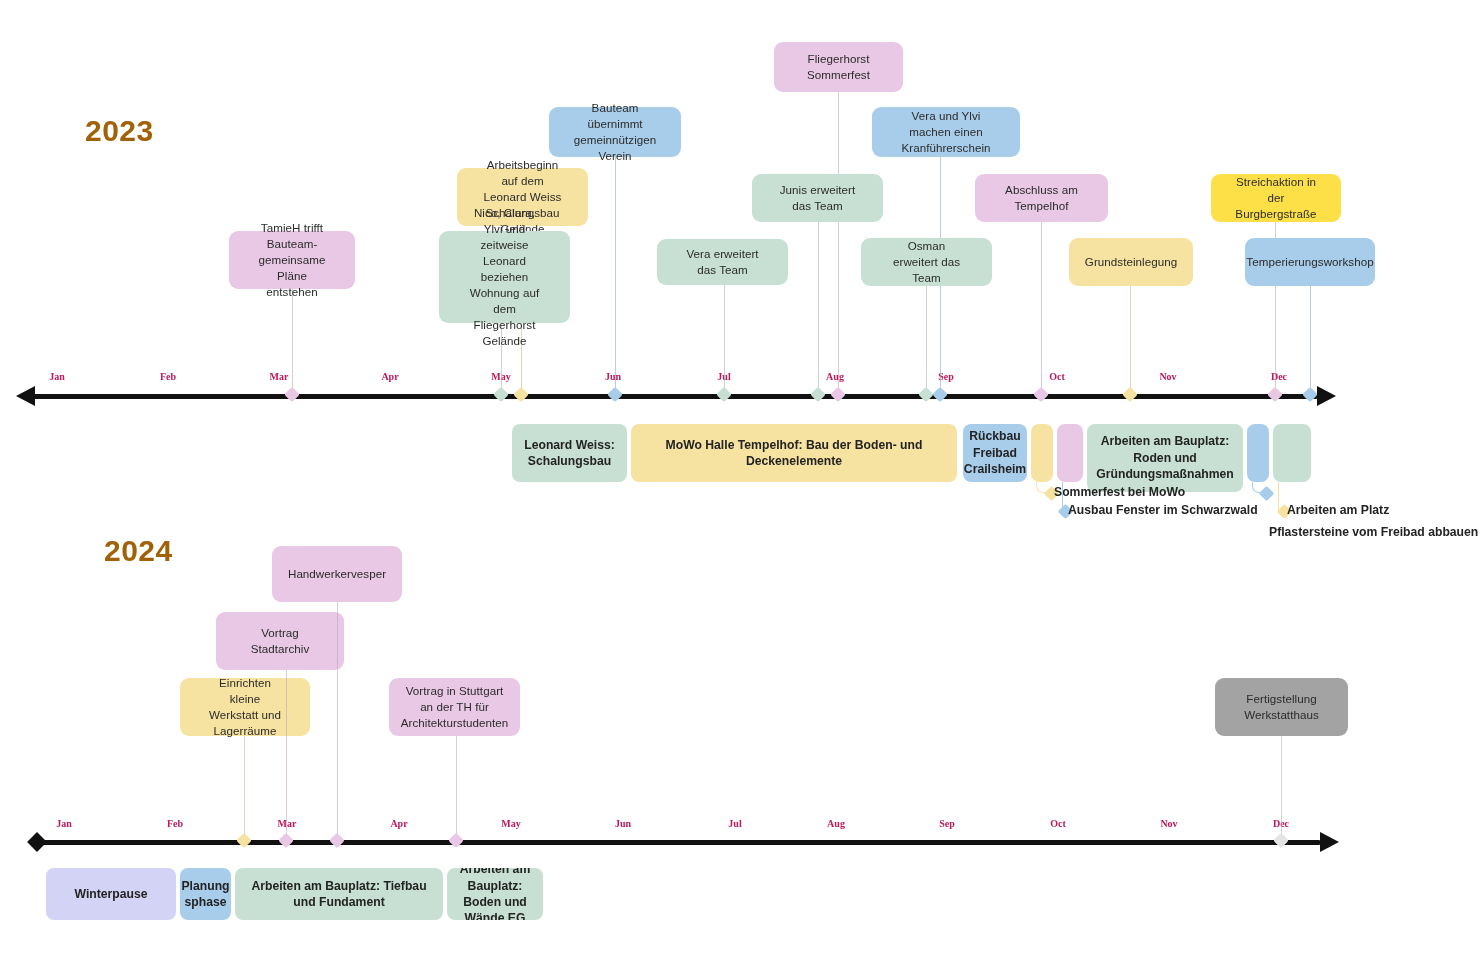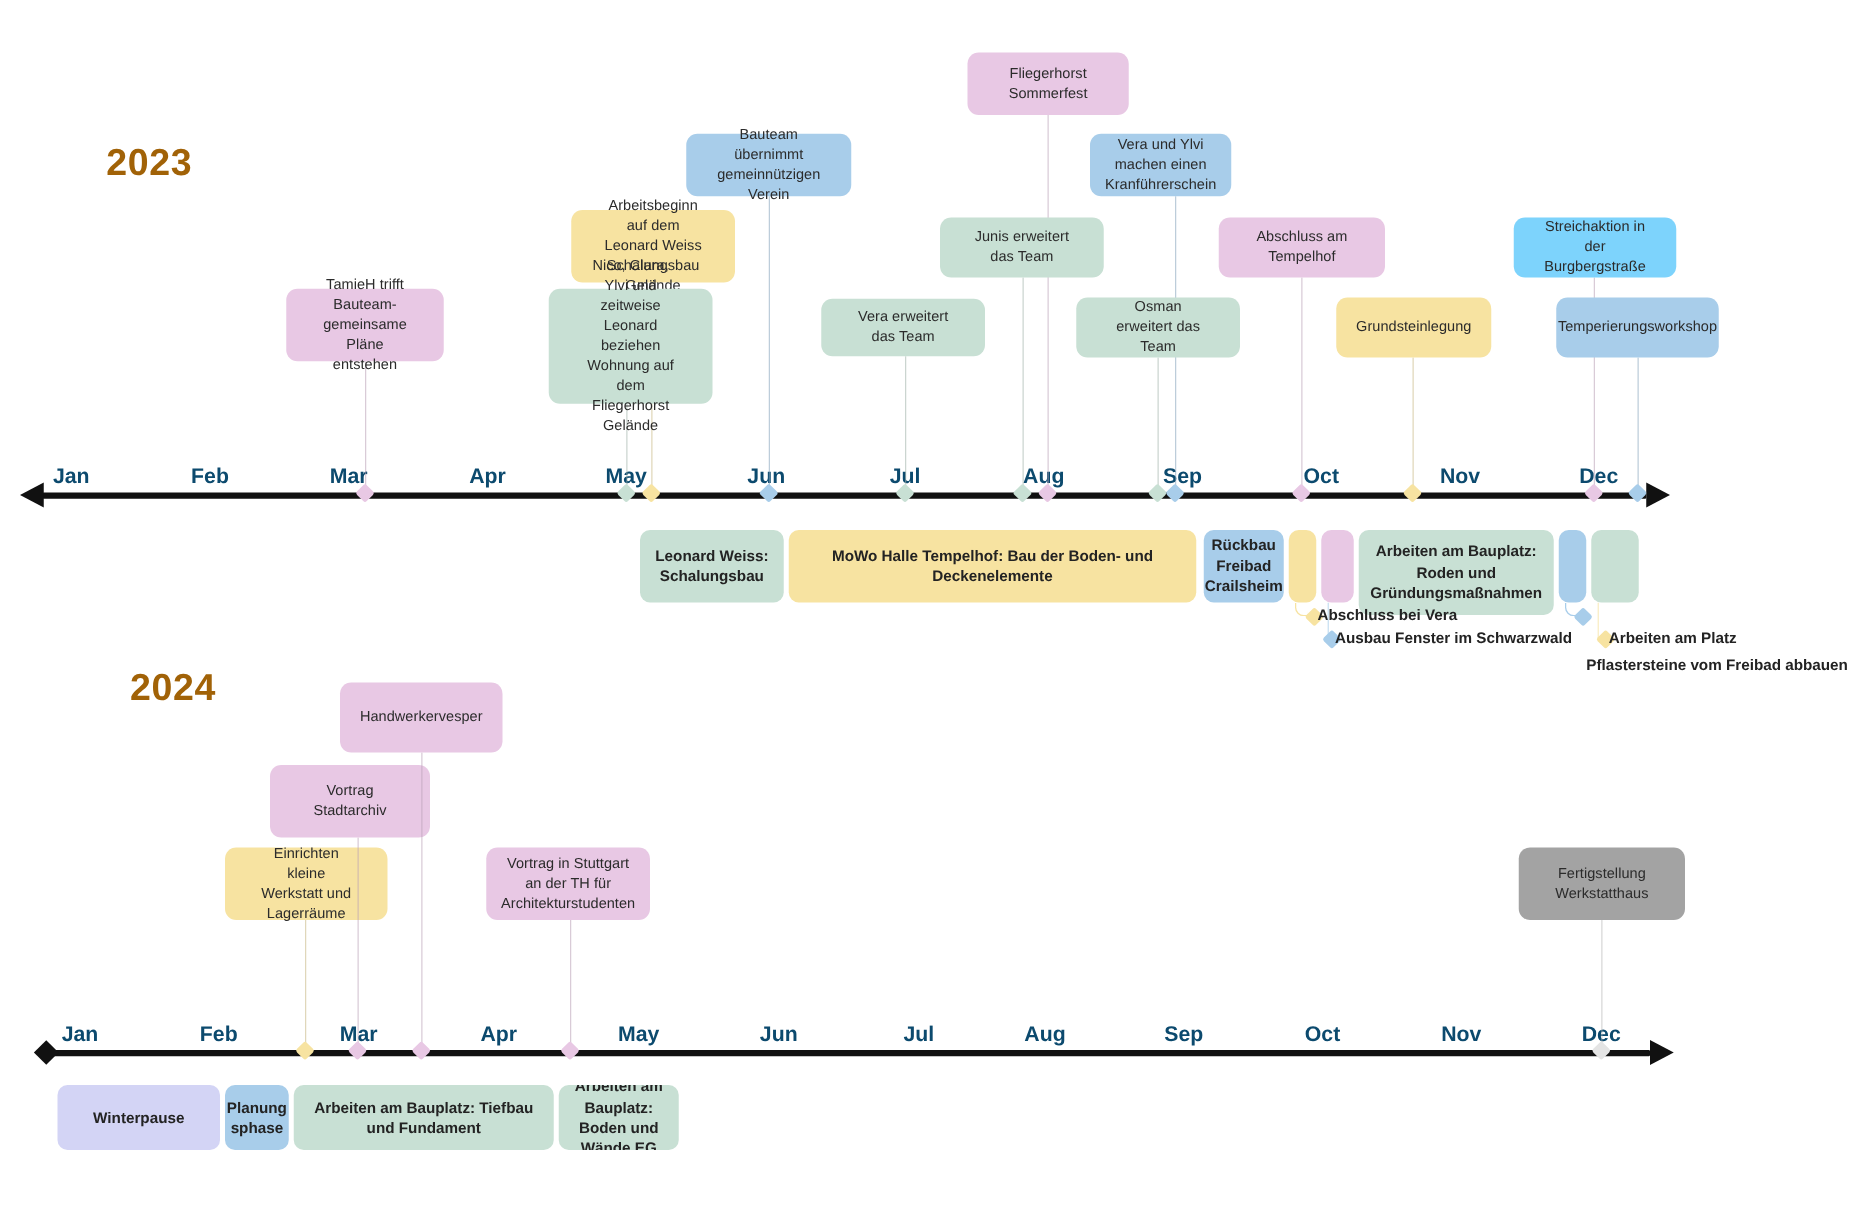--- a/index.html
+++ b/index.html
@@ -49,25 +49,26 @@
     border-right: 19px solid #111111;
   }
   .axis-diamond {
     position: absolute;
     width: 14px; height: 14px;
     background: #111111;
     transform: rotate(45deg);
   }
   .month-label {
     position: absolute;
-    font-size: 17px;
-    font-weight: bold;
-    color: #0c4a6e;
+    font-size: 10px;
+    font-weight: bold;
+    color: #be185d;
     transform: translateX(-50%);
     white-space: nowrap;
+    font-family: Liberation Serif, serif;
   }
 
   
   .connector {
     position: absolute;
     width: 1.4px;
   }
   .marker {
     position: absolute;
     width: 11px; height: 11px;
@@ -166,47 +167,47 @@
     <div class="marker" style="left: 724px; top: 389px; background: rgb(200, 224, 212);"></div>
     <div class="event-card" style="left: 657px; top: 239px; width: 131px; height: 46px; background: rgb(200, 224, 212);">Vera erweitert das Team</div>
     <div class="connector" style="left: 838px; top: 92px; height: 302px; background: rgb(186, 160, 182); opacity: 0.55;"></div>
     <div class="marker" style="left: 838px; top: 389px; background: rgb(232, 200, 228);"></div>
     <div class="event-card" style="left: 774px; top: 42px; width: 129px; height: 50px; background: rgb(232, 200, 228);">Fliegerhorst Sommerfest</div>
     <div class="connector" style="left: 818px; top: 222px; height: 172px; background: rgb(160, 179, 170); opacity: 0.55;"></div>
     <div class="marker" style="left: 818px; top: 389px; background: rgb(200, 224, 212);"></div>
     <div class="event-card" style="left: 752px; top: 174px; width: 131px; height: 48px; background: rgb(200, 224, 212);">Junis erweitert das Team</div>
     <div class="connector" style="left: 940px; top: 157px; height: 237px; background: rgb(134, 164, 187); opacity: 0.55;"></div>
     <div class="marker" style="left: 940px; top: 389px; background: rgb(168, 205, 234);"></div>
-    <div class="event-card" style="left: 872px; top: 107px; width: 113px; height: 50px; background: rgb(168, 205, 234);">Vera und Ylvi machen einen Kranführerschein</div>
+    <div class="event-card" style="left: 872px; top: 107px; width: 148px; height: 50px; background: rgb(168, 205, 234);">Vera und Ylvi machen einen Kranführerschein</div>
     <div class="connector" style="left: 926px; top: 286px; height: 108px; background: rgb(160, 179, 170); opacity: 0.55;"></div>
     <div class="marker" style="left: 926px; top: 389px; background: rgb(200, 224, 212);"></div>
     <div class="event-card" style="left: 861px; top: 238px; width: 131px; height: 48px; background: rgb(200, 224, 212);">Osman erweitert das Team</div>
     <div class="connector" style="left: 1041px; top: 222px; height: 172px; background: rgb(186, 160, 182); opacity: 0.55;"></div>
     <div class="marker" style="left: 1041px; top: 389px; background: rgb(232, 200, 228);"></div>
     <div class="event-card" style="left: 975px; top: 174px; width: 133px; height: 48px; background: rgb(232, 200, 228);">Abschluss am Tempelhof</div>
     <div class="connector" style="left: 1130px; top: 286px; height: 108px; background: rgb(198, 182, 129); opacity: 0.55;"></div>
     <div class="marker" style="left: 1130px; top: 389px; background: rgb(247, 227, 161);"></div>
     <div class="event-card" style="left: 1069px; top: 238px; width: 124px; height: 48px; background: rgb(247, 227, 161);">Grundsteinlegung</div>
     <div class="connector" style="left: 1275px; top: 222px; height: 172px; background: rgb(186, 160, 182); opacity: 0.55;"></div>
     <div class="marker" style="left: 1275px; top: 389px; background: rgb(232, 200, 228);"></div>
-    <div class="event-card" style="left: 1211px; top: 174px; width: 130px; height: 48px; background: #7dd3fc;">Streichaktion in der Burgbergstraße</div>
+    <div class="event-card" style="left: 1211px; top: 174px; width: 130px; height: 48px; background: #fde047;">Streichaktion in der Burgbergstraße</div>
     <div class="connector" style="left: 1310px; top: 286px; height: 108px; background: rgb(134, 164, 187); opacity: 0.55;"></div>
     <div class="marker" style="left: 1310px; top: 389px; background: rgb(168, 205, 234);"></div>
     <div class="event-card" style="left: 1245px; top: 238px; width: 130px; height: 48px; background: rgb(168, 205, 234);">Temperierungsworkshop</div>
     <div class="phase-bar" style="left: 512px; top: 424px; width: 115px; height: 58px; background: rgb(200, 224, 212);">Leonard Weiss: Schalungsbau</div>
     <div class="phase-bar" style="left: 631px; top: 424px; width: 326px; height: 58px; background: rgb(247, 227, 161);">MoWo Halle Tempelhof: Bau der Boden- und Deckenelemente</div>
     <div class="phase-bar" style="left: 963px; top: 424px; width: 64px; height: 58px; background: rgb(168, 205, 234);">Rückbau Freibad Crailsheim</div>
     <div class="phase-bar" style="left: 1031px; top: 424px; width: 22px; height: 58px; background: rgb(247, 227, 161);"></div>
     <div class="phase-bar" style="left: 1057px; top: 424px; width: 26px; height: 58px; background: rgb(232, 200, 228);"></div>
     <div class="phase-bar" style="left: 1087px; top: 424px; width: 156px; height: 68px; background: rgb(200, 224, 212);">Arbeiten am Bauplatz: Roden und Gründungsmaßnahmen</div>
     <div class="phase-bar" style="left: 1247px; top: 424px; width: 22px; height: 58px; background: rgb(168, 205, 234);"></div>
     <div class="phase-bar" style="left: 1273px; top: 424px; width: 38px; height: 58px; background: rgb(200, 224, 212);"></div>
     <div class="callout-leader" style="left: 1036px; top: 482px; width: 10px; height: 11px; border-left-color: rgb(247, 227, 161); border-bottom-color: rgb(247, 227, 161);"></div>
     <div class="callout-diamond" style="left: 1046px; top: 488px; background: rgb(247, 227, 161);"></div>
-    <div class="callout-text" style="left: 1054px; top: 485px;">Abschluss bei Vera</div>
+    <div class="callout-text" style="left: 1054px; top: 485px;">Sommerfest bei MoWo</div>
     <div class="callout-leader" style="left: 1062px; top: 482px; height: 29px; border-left-color: rgb(168, 205, 234); border-bottom-color: rgb(168, 205, 234);"></div>
     <div class="callout-diamond" style="left: 1060px; top: 506px; background: rgb(168, 205, 234);"></div>
     <div class="callout-text" style="left: 1068px; top: 503px;">Ausbau Fenster im Schwarzwald</div>
     <div class="callout-leader" style="left: 1252px; top: 482px; width: 9px; height: 11px; border-left-color: rgb(168, 205, 234); border-bottom-color: rgb(168, 205, 234);"></div>
     <div class="callout-diamond" style="left: 1261px; top: 488px; background: rgb(168, 205, 234);"></div>
     <div class="callout-text" style="left: 1269px; top: 485px; margin-top: 40px;">Pflastersteine vom Freibad abbauen</div>
     <div class="callout-leader" style="left: 1278px; top: 482px; width: 1px; height: 29px; border-left-color: rgb(247, 227, 161); border-bottom-color: rgb(247, 227, 161);"></div>
     <div class="callout-diamond" style="left: 1279px; top: 506px; background: rgb(247, 227, 161);"></div>
     <div class="callout-text" style="left: 1287px; top: 503px;">Arbeiten am Platz</div>
     <div class="year-label" style="left: 80px; top: 534px; margin-left: 24px;">2024</div>

